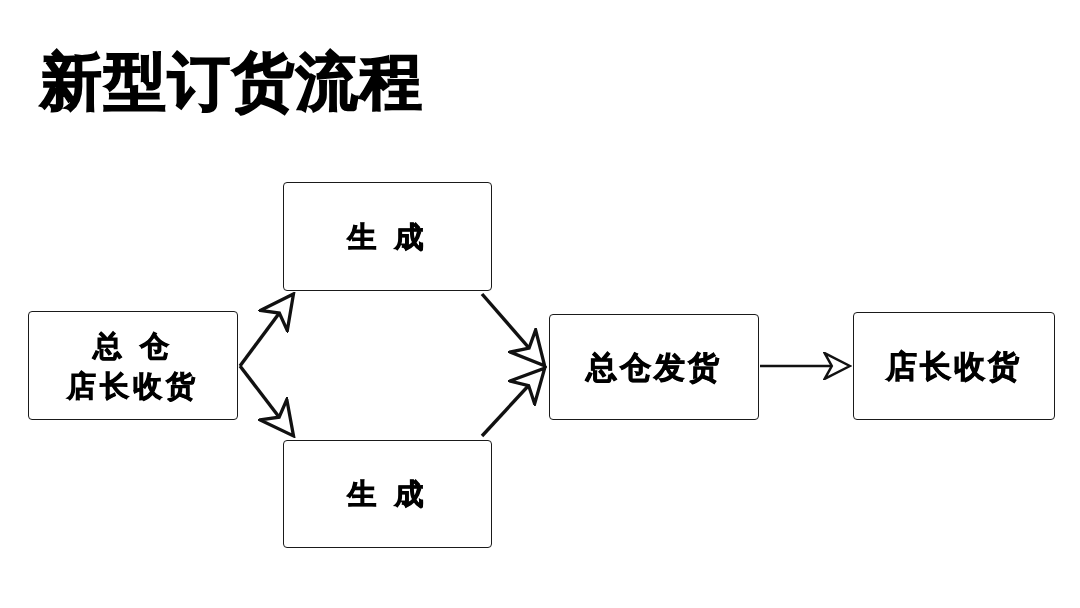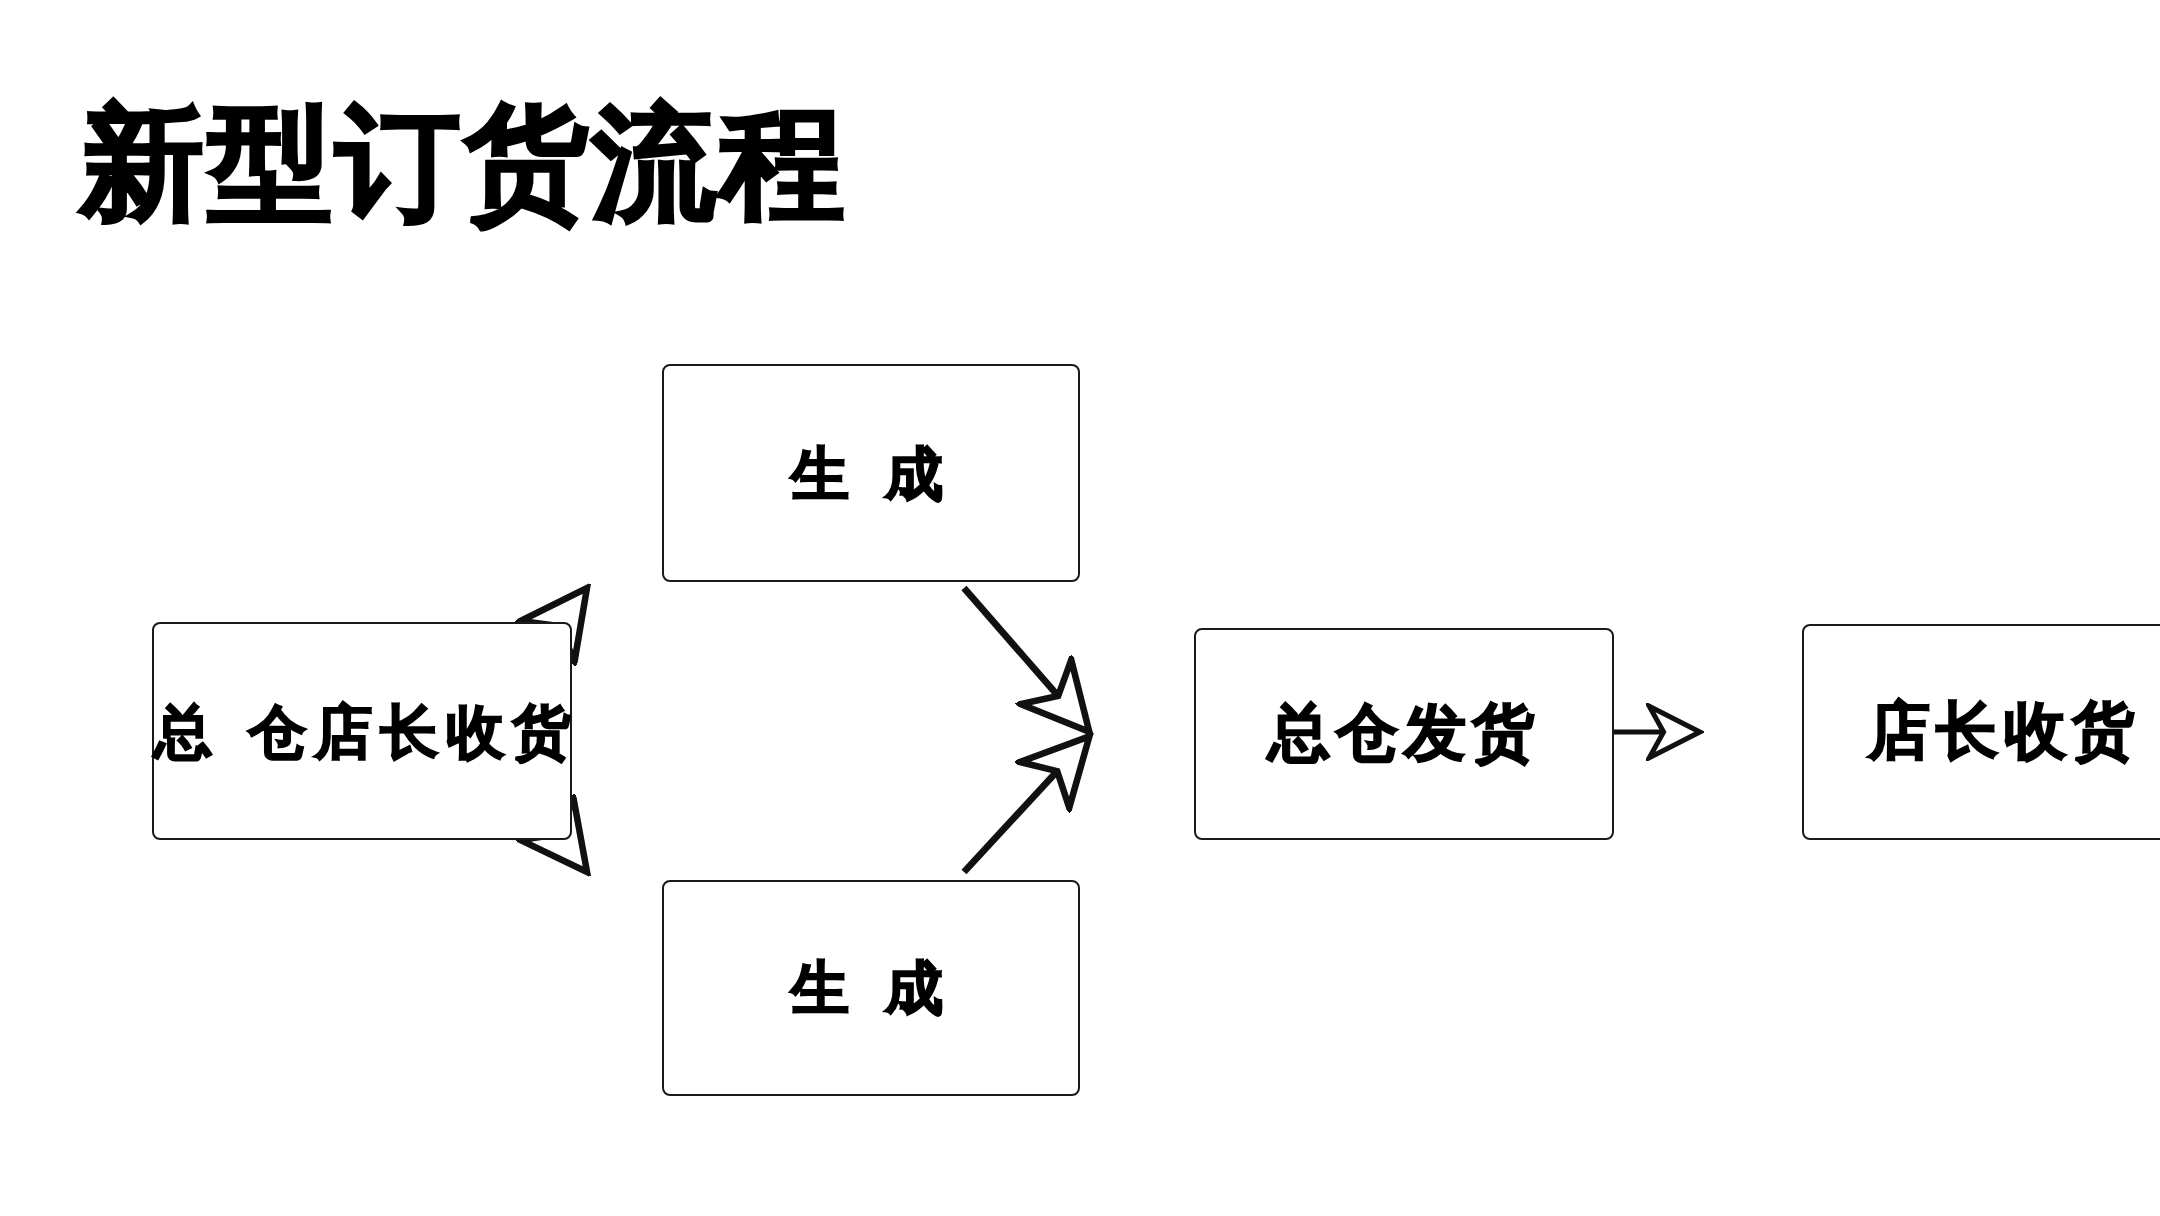--- a/index.html
+++ b/index.html
@@ -53,39 +53,38 @@
 
   
   .node {
     position: absolute;
     z-index: 2;
     box-sizing: border-box;
     background: #ffffff;
     border: 1.6px solid #1a1a1a;
     border-radius: 4px;
     display: flex;
-    flex-direction: row;
+    flex-direction: column;
     align-items: center;
     justify-content: center;
     text-align: center;
-    margin-left: 48px;
   }
   .node .line {
     font-weight: 900;
     color: #000000;
     white-space: nowrap;
     letter-spacing: 4px;
     -webkit-text-stroke: 0.9px #000000;
   }
   .node .line.l1 { font-size: 29px; line-height: 40px; }
   .node .line.l2 { font-size: 29px; line-height: 40px; }
   .node.single .line.l1 { font-size: 31px; line-height: 42px; letter-spacing: 3px; }
 
   
-  #node-source        { left: 28px;  top: 311px; width: 210px; height: 109px; justify-content: space-between; }
+  #node-source        { left: 28px;  top: 311px; width: 210px; height: 109px; }
   #node-requisition   { left: 283px; top: 182px; width: 209px; height: 109px; }
   #node-outbound      { left: 283px; top: 440px; width: 209px; height: 108px; }
   #node-ship          { left: 549px; top: 314px; width: 210px; height: 106px; text-align: right; }
   #node-receive       { left: 853px; top: 312px; width: 202px; height: 108px; }
 </style>
 </head>
 <body>
 
 <div id="canvas">
 

